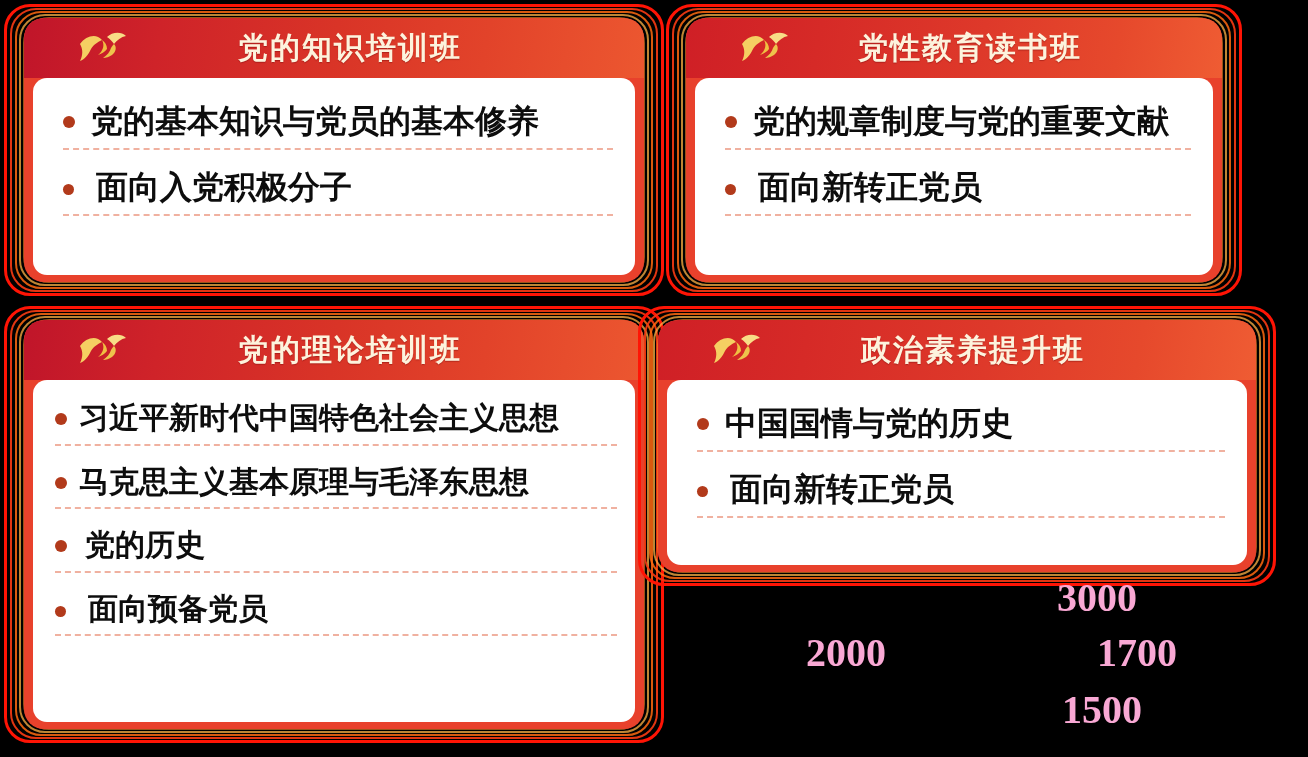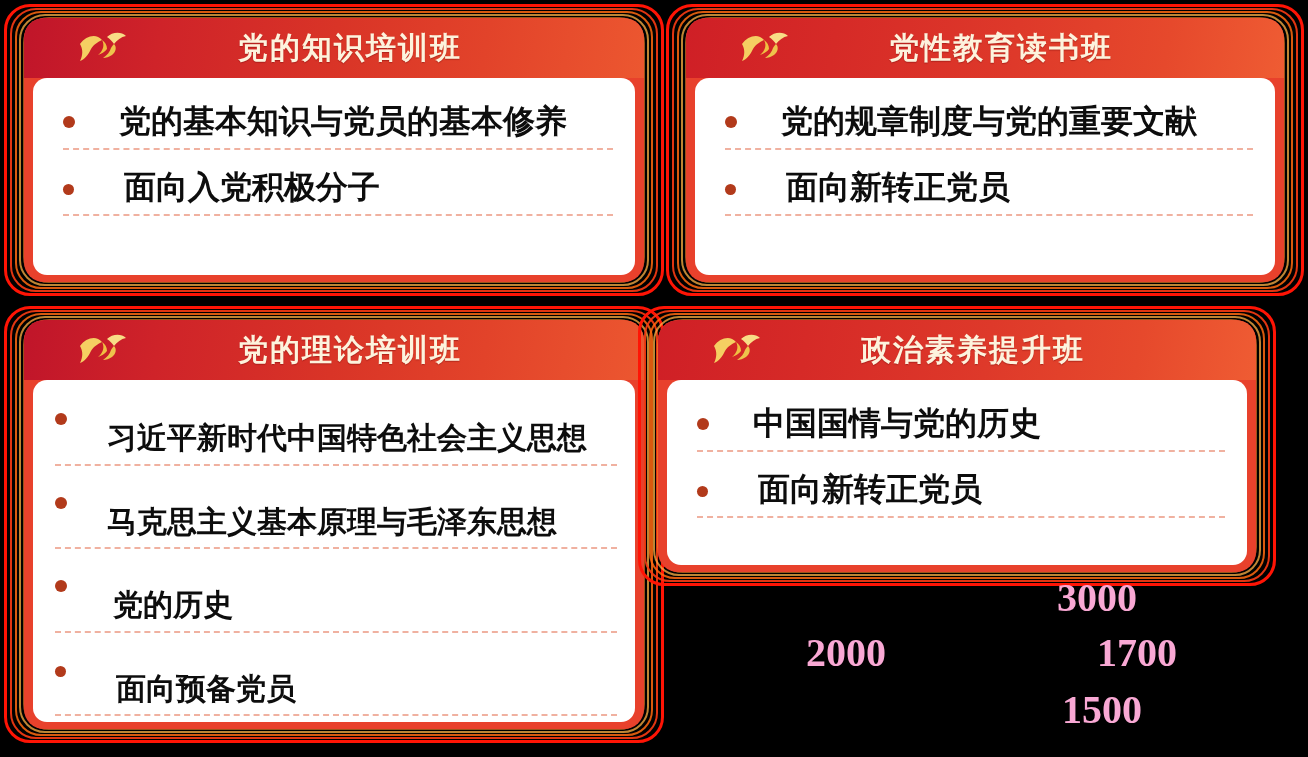--- a/index.html
+++ b/index.html
@@ -83,40 +83,39 @@
     position: absolute;
     left: 30px; right: 22px;
     top: 22px;
   }
   .item {
     display: flex;
     align-items: flex-start;
     border-bottom: 2px dashed #f0b1a0;
     padding-bottom: 5px;
     margin-bottom: 16px;
-    gap: 28px;
   }
   .item:last-child { }
   .bullet {
     flex: 0 0 auto;
     border-radius: 50%;
     background: #b23a1b;
     margin-top: 16px;
   }
   .b-lg { width: 12px; height: 12px; margin-right: 16px; }
   .b-sm { width: 11px; height: 11px; margin-right: 22px; margin-top: 18px; }
   .item-text {
     font-size: 32px;
     font-weight: bold;
     color: #0d0d0d;
     line-height: 1.35;
     letter-spacing: 0px;
     white-space: nowrap;
   }
-  .t-xs { font-size: 30px; margin-top: 20px; }
+  .t-xs { font-size: 30px; }
 
   
   .num {
     position: absolute;
     color: #f9a8d4;
     font-size: 40px;
     font-weight: bold;
     font-family: "Liberation Serif", "DejaVu Serif", serif;
     letter-spacing: 0px;
   }
@@ -148,21 +147,21 @@
         </div>
         <div class="item">
           <span class="bullet b-sm"></span>
           <span class="item-text">面向入党积极分子</span>
         </div>
       </div>
     </div>
   </div>
 </div>
 
-<div class="card orange" style="left:666px; top:4px; width:638px; height:292px;">
+<div class="card orange" style="left:666px; top:4px; width:576px; height:292px;">
   <div class="edge l5"></div>
   <div class="edge l4"></div>
   <div class="edge l3"></div>
   <div class="edge l2"></div>
   <div class="edge l1"></div>
   <div class="card-body">
     <div class="card-head">
       <svg class="dove-icon" viewBox="0 0 56 40">
         <path d="M4 16 C10 8, 20 5, 26 12 C22 14, 18 16, 15 21 C12 27, 9 31, 4 33 C7 27, 7 21, 4 16 Z" fill="#f5cf62"></path>
         <path d="M26 12 C29 17, 27 23, 22 27 C25 26, 29 24, 31 21 C31 17, 29 14, 26 12 Z" fill="#f0bf42"></path>

